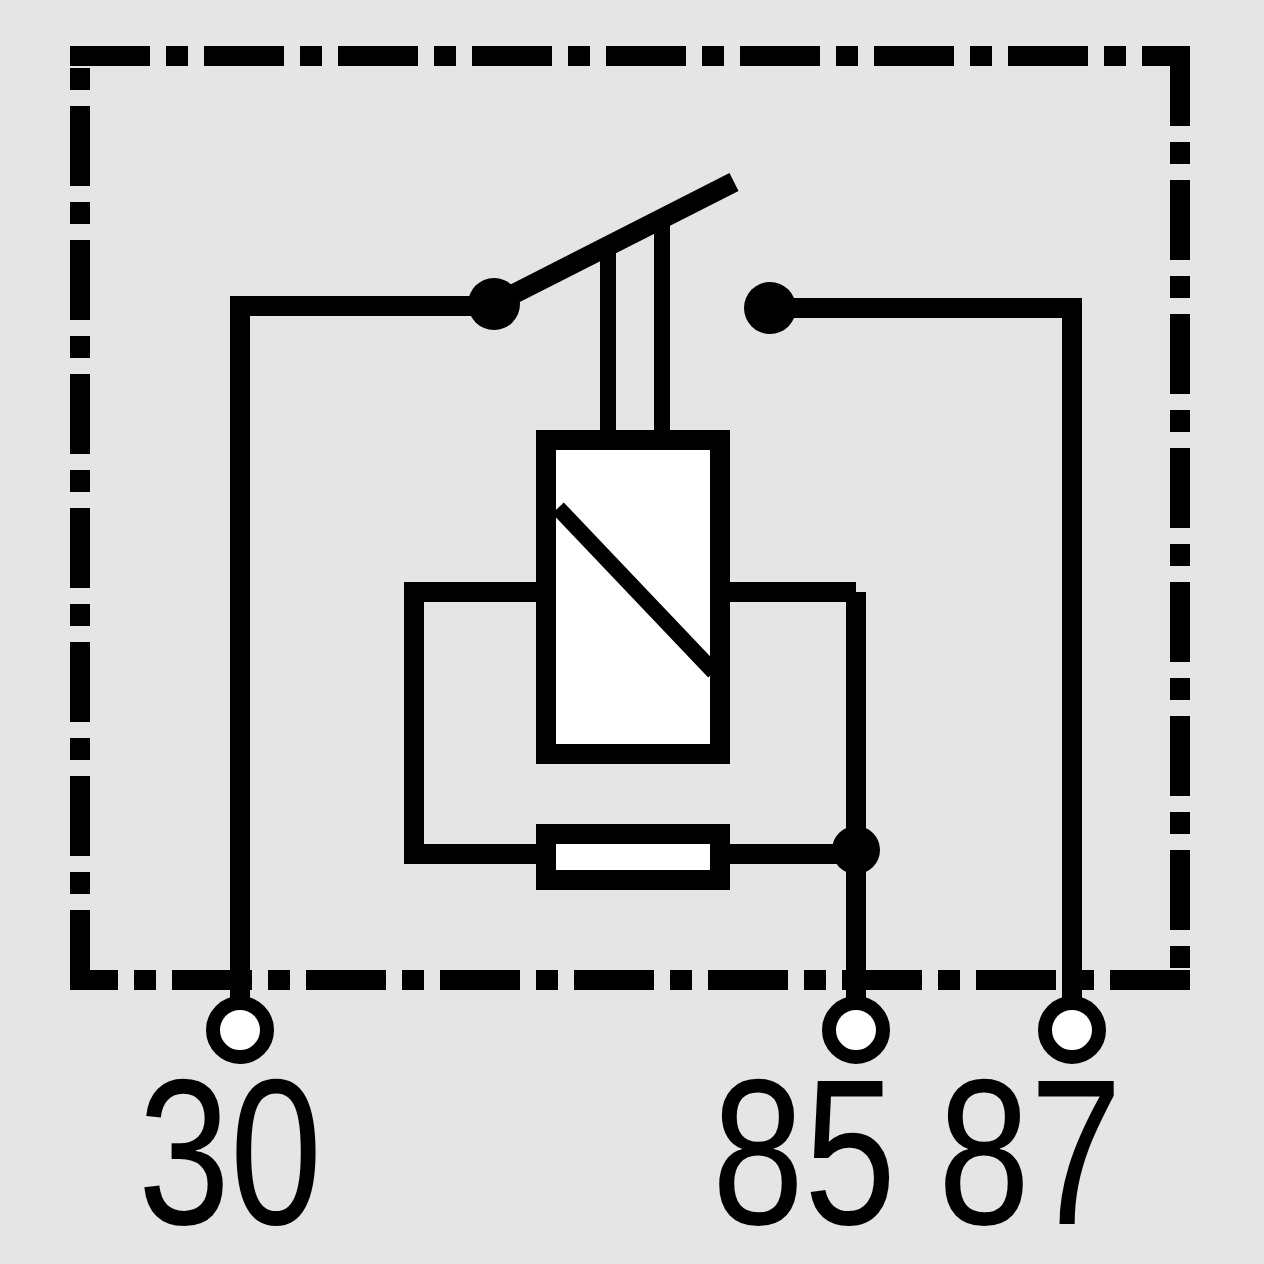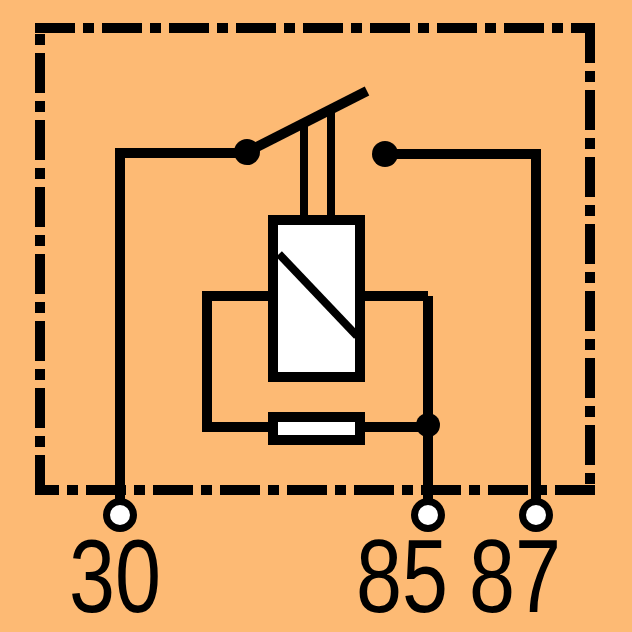--- a/index.html
+++ b/index.html
@@ -4,21 +4,21 @@
 <style>
   html, body {
     margin: 0;
     padding: 0;
     background: #ffffff;
   }
   .canvas {
     position: relative;
     width: 632px;
     height: 632px;
-    background: #fdba74;
+    background: #e5e5e5;
     overflow: hidden;
   }
   .canvas svg {
     position: absolute;
     top: 0;
     left: 0;
     display: block;
   }
   .terminal-label {
     font-family: "Liberation Sans", sans-serif;

